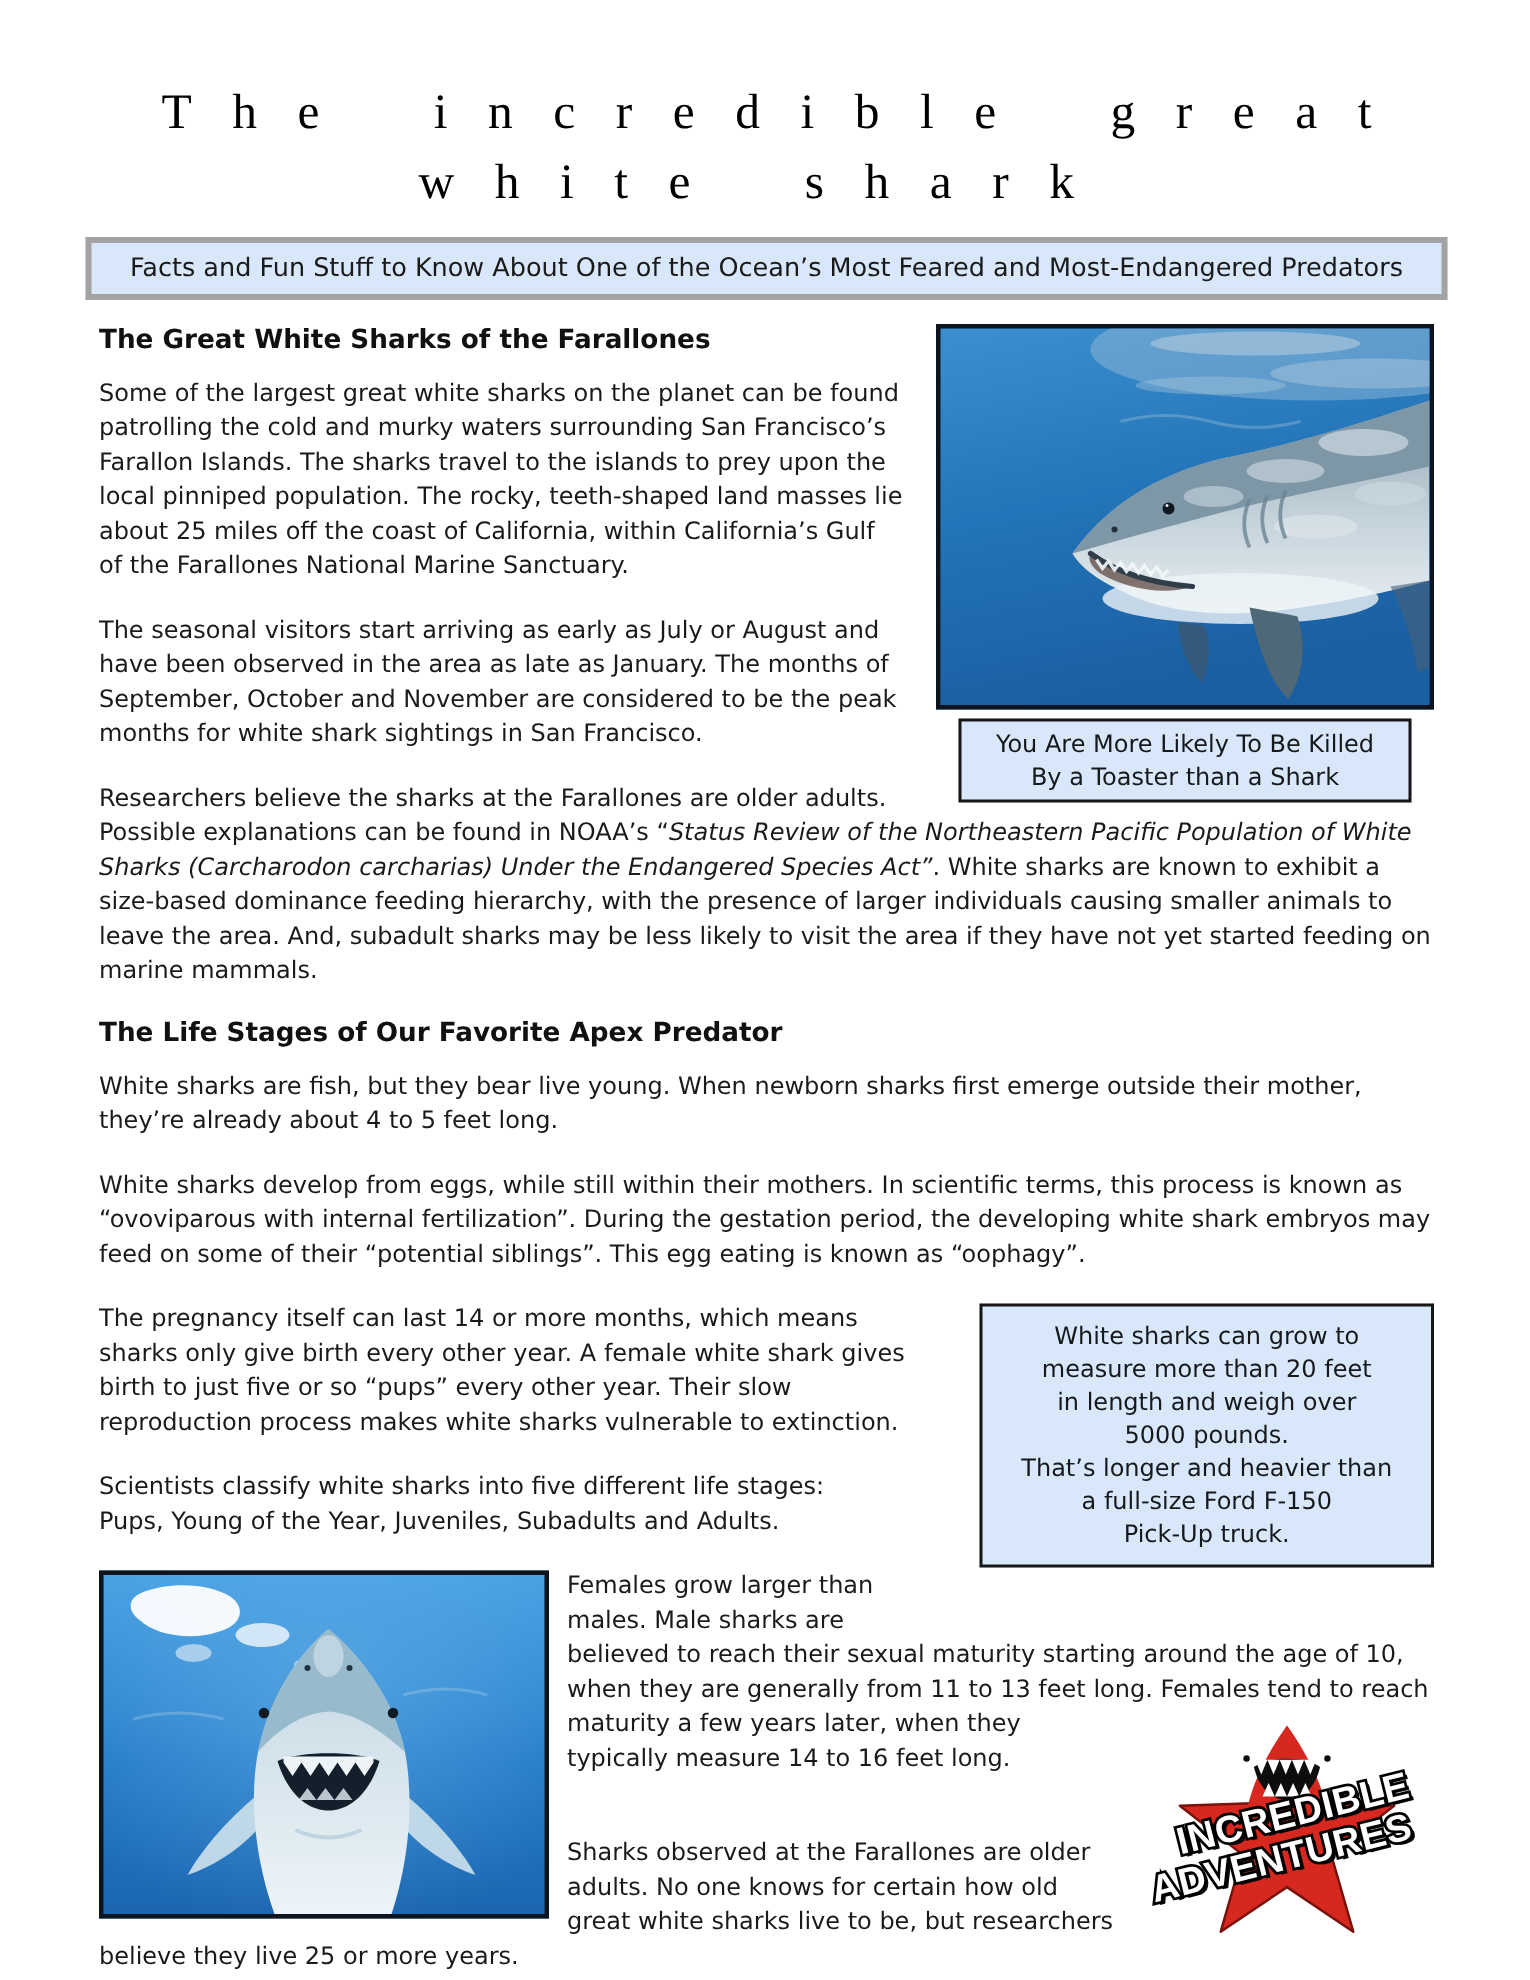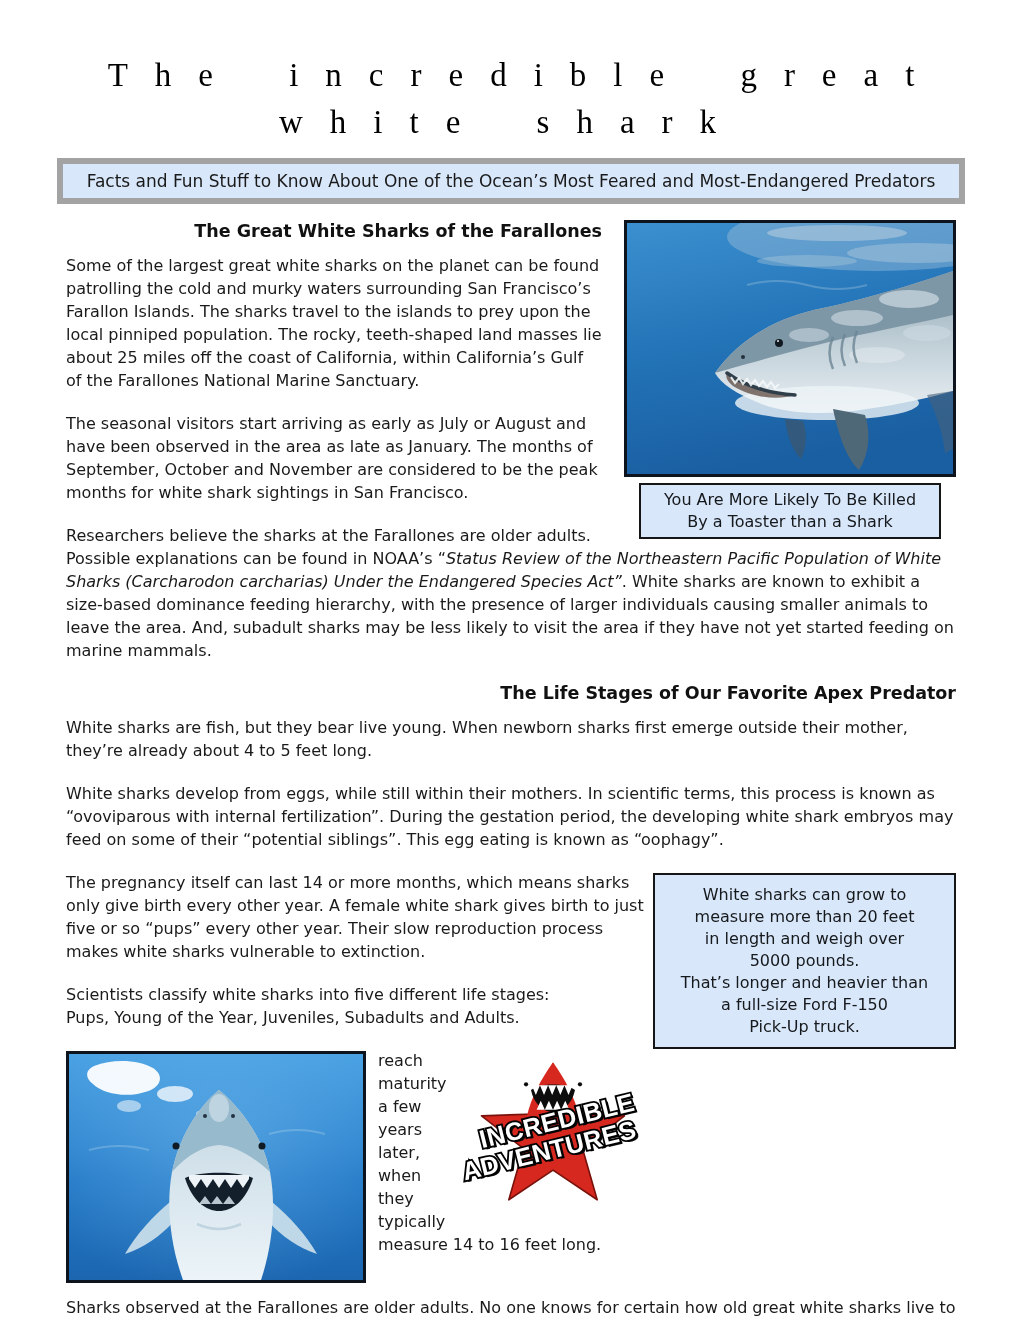--- a/index.html
+++ b/index.html
@@ -16,41 +16,41 @@
   }
   .doc-title{
     font-family:"Liberation Serif","DejaVu Serif",serif;
     font-weight:400;color:#000;
     font-size:33px;line-height:47px;
     letter-spacing:27px;word-spacing:14px;
     text-align:center;text-indent:27px;
     margin:26px 0 12px 0;
   }
   .banner{
-    background:#d8e7fa;border:6px solid #a3a3a3;
+    background:#d8e7fa;border:4px solid #a3a3a3;
     text-align:center;font-size:17px;line-height:24px;
     padding:5px 6px;margin:0 -9px 16px -9px;
   }
   .content::after{content:"";display:block;clear:both;}
-  h3.sec{font-size:17.5px;line-height:23px;font-weight:bold;margin:0 0 11px 0;text-align:right;color:#111;}
+  h3.sec{font-size:17.5px;line-height:23px;font-weight:bold;margin:0 0 11px 0;text-align:left;color:#111;}
   p{margin:0 0 20px 0;}
   p.last{margin-bottom:0;margin-top:40px;}
   .pre{white-space:pre-line;}
   .col-right{float:right;width:332px;margin:0 0 6px 22px;}
   .photo{border:3px solid #0e141d;box-sizing:border-box;display:block;background:#1a5fa2;}
   .photo svg{display:block;width:100%;height:100%;}
   .photo1{width:332px;height:257px;}
   .photo2{float:left;width:300px;height:232px;margin:2px 12px 6px 0;}
   .callout{
     background:#d8e7fa;border:2px solid #161616;
     text-align:center;font-size:16px;line-height:22px;
     white-space:pre-line;box-sizing:border-box;display:block;color:#16191c;
   }
   .callout1{width:302px;margin:6px auto 0 auto;padding:4px 2px;}
-  .callout2{float:right;width:303px;margin:2px 0 30px 2px;padding:9px 6px;}
+  .callout2{float:right;width:303px;margin:2px 0 30px 30px;padding:9px 6px;}
   .logo{float:right;width:196px;height:172px;margin:2px 0 0 8px;}
   .logo svg{display:block;width:100%;height:100%;overflow:visible;}
   .logo-text{
     font-family:"Liberation Sans","DejaVu Sans",sans-serif;
     font-weight:bold;font-size:31px;letter-spacing:0.5px;
   }
   .logo-text.face{fill:#ffffff;stroke:#000000;stroke-width:4.5px;paint-order:stroke;}
   .logo-text.shadow{fill:#0a0a0a;}
 </style>
 </head>
@@ -167,21 +167,21 @@
           <ellipse cx="150" cy="54" rx="10" ry="14" fill="#d7e6ef" opacity="0.6"></ellipse>
           <circle cx="107" cy="92" r="3.5" fill="#0f1a24"></circle>
           <circle cx="193" cy="92" r="3.5" fill="#0f1a24"></circle>
           <circle cx="136" cy="62" r="2" fill="#223240"></circle>
           <circle cx="164" cy="62" r="2" fill="#223240"></circle>
           <path d="M116,124 C132,117 168,117 184,124 C177,147 163,157 150,157 C137,157 123,147 116,124 Z" fill="#13202b"></path>
           <path d="M120,125 L126,134 L132,125 L138,134 L144,125 L150,134 L156,125 L162,134 L168,125 L174,134 L180,125 L180,121 L120,121 Z" fill="#edf3f6"></path>
           <path d="M130,150 L136,142 L142,150 L148,142 L154,150 L160,142 L166,150 Z" fill="#d8e4ec" opacity="0.85"></path>
           <path d="M128,170 q22,10 44,0" stroke="#b9cfdc" stroke-width="2.5" fill="none" opacity="0.8"></path>
         </svg>
-        </span>
+        </span><span>Females grow larger than males. Male sharks are believed to reach their sexual maturity starting around the age of 10, when they are generally from 11 to 13 feet long.  Females tend to</span>
       <span class="logo">
           <svg viewBox="0 0 240 195">
           <polygon points="120,8 142.3,69.3 207.5,71.6 156.1,111.7 174.1,174.4 120,138 65.9,174.4 83.9,111.7 32.5,71.6 97.7,69.3" fill="#d6281f" stroke="#7a120c" stroke-width="2" stroke-linejoin="round"></polygon>
           <path d="M120,6 C105,27 93,50 88,72 L152,72 C147,50 135,27 120,6 Z" fill="#d6281f"></path>
           <path d="M93,40 C105,31 135,31 147,40 C143,58 131,67 120,67 C109,67 97,58 93,40 Z" fill="#0d0d0d"></path>
           <path d="M94,34 L99,46 L104,34 L109,46 L114,34 L119,46 L124,34 L129,46 L134,34 L139,46 L144,34 Z" fill="#ffffff"></path>
           <path d="M100,64 L105,53 L110,64 L115,53 L120,64 L125,53 L130,64 L135,53 L140,64 Z" fill="#ffffff"></path>
           <circle cx="87" cy="33" r="2.6" fill="#0d0d0d"></circle>
           <circle cx="153" cy="33" r="2.6" fill="#0d0d0d"></circle>
           <g transform="rotate(-14 120 100)">

